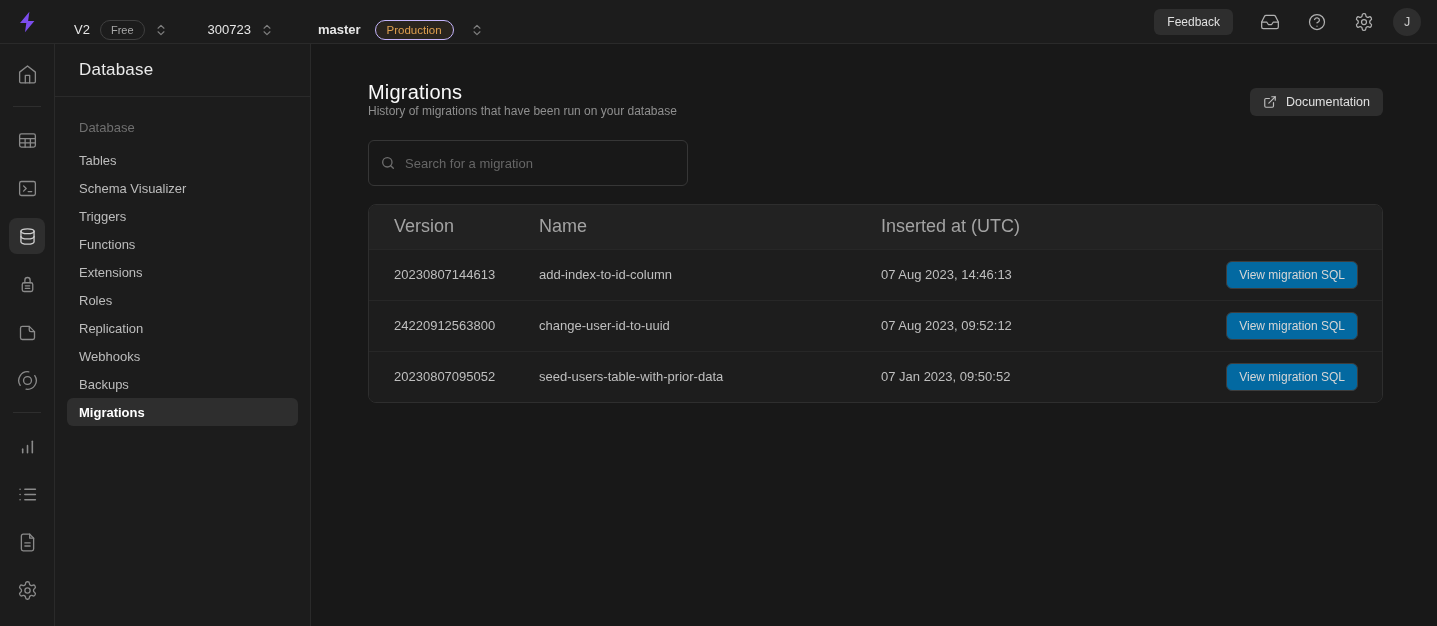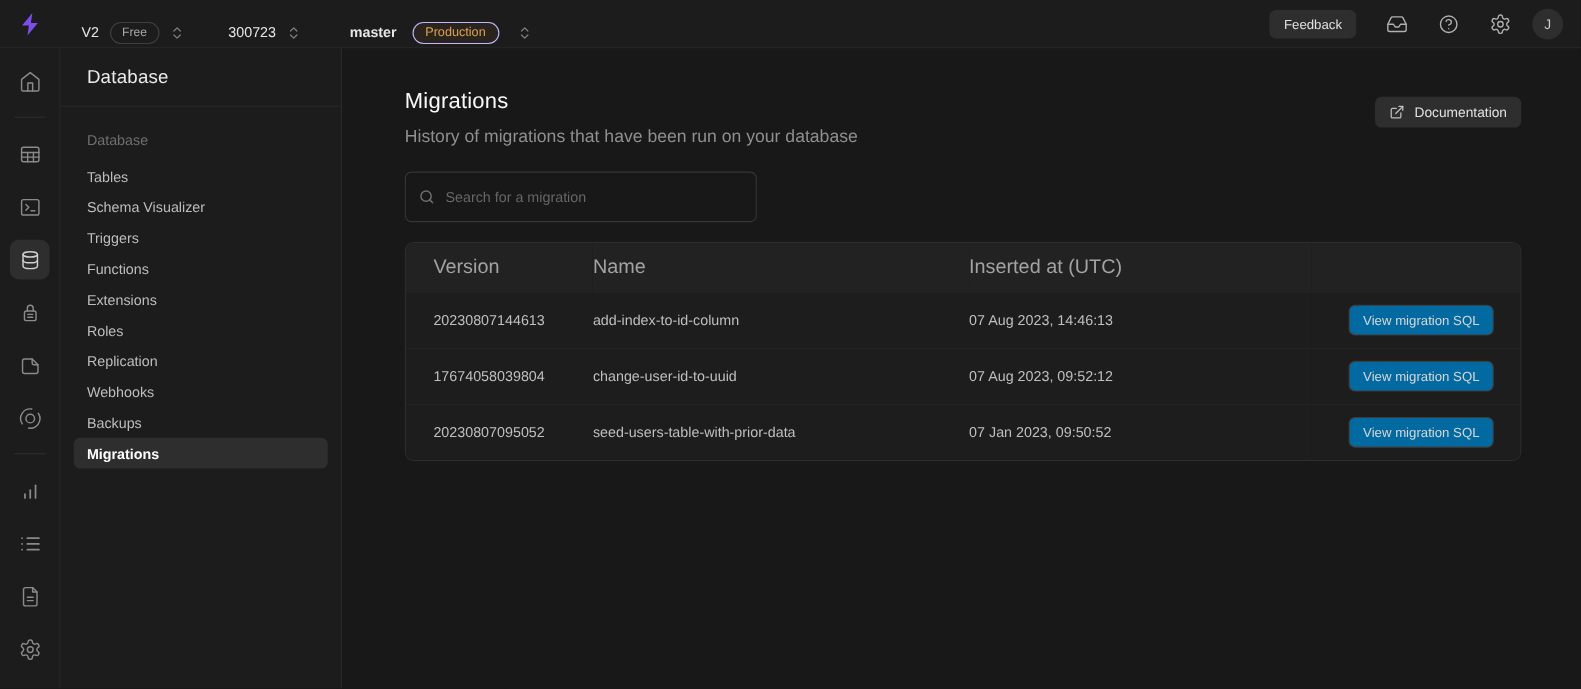--- a/index.html
+++ b/index.html
@@ -76,21 +76,21 @@
     height:28px; display:flex; align-items:center; gap:9px; padding:0 12px;
     border-radius:6px; color:#bdbdbd; font-size:13px; cursor:pointer;
   }
   .nav-item.active { background:#2e2e2e; color:#ffffff; font-weight:bold; }
   .alpha-badge { color:#a8742c; font-size:11px; letter-spacing:.6px; }
 
   
   .main { flex:1; padding:37px 54px 0 57px; background:#181818; overflow:hidden; }
   .main-head { display:flex; justify-content:space-between; align-items:flex-start; }
   .page-title { font-size:20px; font-weight:500; color:#fafafa; letter-spacing:.2px; }
-  .page-subtitle { margin-top:12px; font-size:16px; color:#8f8f8f; }
+  .page-subtitle { margin-top:0; font-size:12px; color:#8f8f8f; }
   .doc-btn {
     display:flex; align-items:center; gap:9px; background:#2e2e2e; border:none;
     border-radius:6px; padding:7px 13px; color:#e0e0e0; font-size:12.5px;
     font-family:inherit; cursor:pointer; margin-top:7px;
   }
   .doc-btn .ext { color:#bdbdbd; }
 
   .search-box {
     margin-top:22px; width:320px; height:46px; border:1px solid #363636;
     border-radius:6px; display:flex; align-items:center; padding:0 11px; gap:9px;
@@ -353,21 +353,21 @@
           </tr>
         </thead>
         <tbody>
           <tr>
             <td class="c1">20230807144613</td>
             <td class="c2">add-index-to-id-column</td>
             <td class="c3">07 Aug 2023, 14:46:13</td>
             <td class="c4"><button class="row-btn">View migration SQL</button></td>
           </tr>
           <tr>
-            <td class="c1">17674058039804</td>
+            <td class="c1">24220912563800</td>
             <td class="c2">change-user-id-to-uuid</td>
             <td class="c3">07 Aug 2023, 09:52:12</td>
             <td class="c4"><button class="row-btn">View migration SQL</button></td>
           </tr>
           <tr>
             <td class="c1">20230807095052</td>
             <td class="c2">seed-users-table-with-prior-data</td>
             <td class="c3">07 Jan 2023, 09:50:52</td>
             <td class="c4"><button class="row-btn">View migration SQL</button></td>
           </tr>

